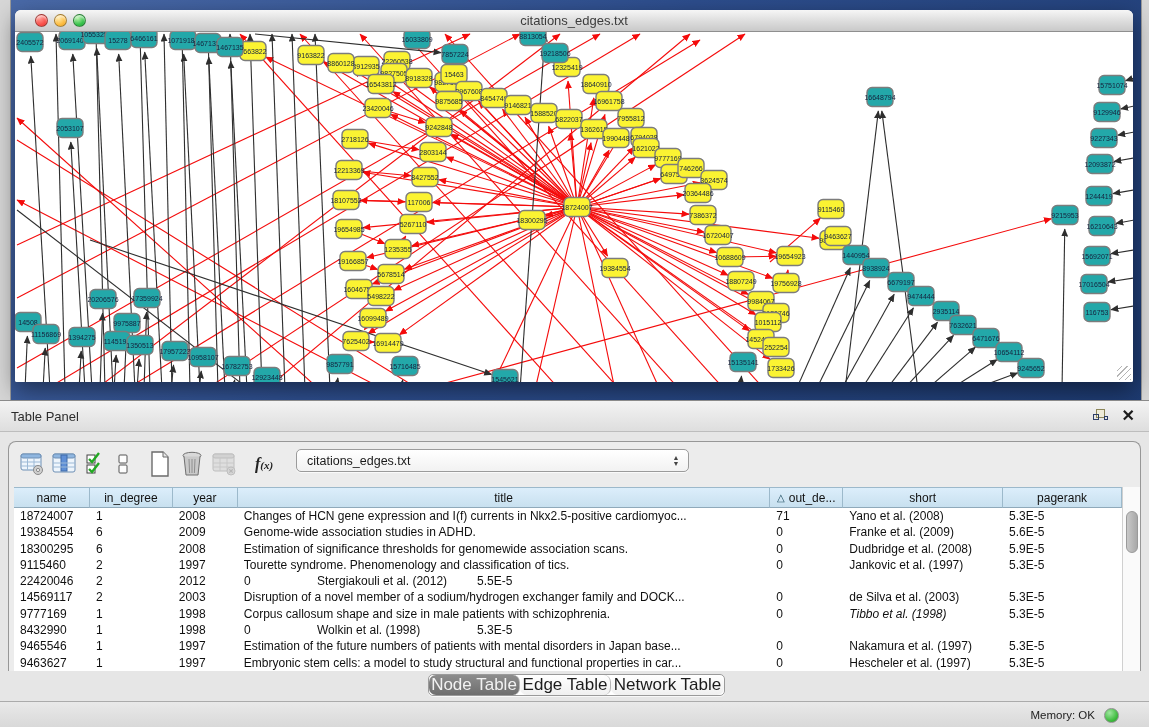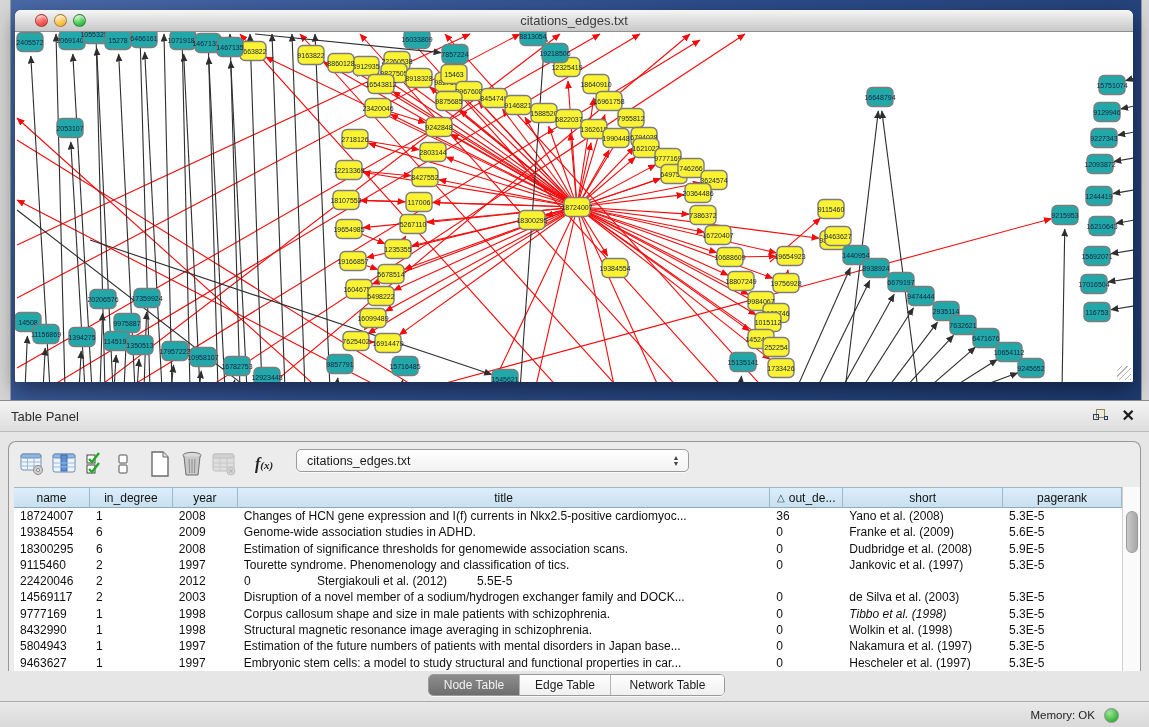--- a/index.html
+++ b/index.html
@@ -67,22 +67,22 @@
   .th .sort-glyph { font-size:10px; color:#1d4a5e; }
   .trow { display:flex; height:16.3px; font-size:12px; color:#101010; }
   .td { overflow:hidden; white-space:nowrap; padding-left:6px; line-height:16.3px; }
   .vscroll { position:absolute; right:0; top:45px; bottom:0; width:18px; background:#fafafa; border-left:1px solid #d0d0d0; }
   .vthumb { position:absolute; left:2.5px; top:24px; width:12px; height:42px; border-radius:7px;
     background:linear-gradient(90deg,#c9c9c9,#a8a8a8); border:1px solid #9a9a9a; }
 
   .seg-tabs { position:absolute; left:428px; top:273px; height:22px; display:flex;
     border:1px solid #9a9a9a; border-radius:5px; overflow:hidden; background:#fff;
     box-shadow:0 1px 0 rgba(255,255,255,.7); }
-  .seg { font-size:12px; display:flex; align-items:center; justify-content:center; color:#1c1c1c;
-    background:linear-gradient(#ffffff,#f0f0f0); border-right:1px solid #b5b5b5; cursor:default; }
+  .seg { font-size:17px; display:flex; align-items:center; justify-content:center; color:#1c1c1c;
+    background:linear-gradient(#ffffff,#f0f0f0); border-right:1px solid #b5b5b5; cursor:default;border-radius:7px; }
   .seg:last-child { border-right:none; }
   .seg.selected { background:linear-gradient(#8d8d8d,#6e6e6e); color:#f2f2f2; }
 
   .status-bar { position:absolute; left:0; top:300px; width:100%; height:27px;
     background:linear-gradient(#e9e9e9,#d8d8d8); border-top:1px solid #ababab;
     display:flex; align-items:center; justify-content:flex-end; padding-right:30px; gap:9px; }
   .memory-label { font-size:11.5px; color:#222; }
   .memory-dot { width:15px; height:15px; border-radius:50%; border:1px solid #8f8f8f;
     background:radial-gradient(circle at 35% 30%, #9fe79f, #3cba3c 65%, #2a9c2a); }
 </style>
@@ -850,21 +850,21 @@
           <div class="th" style="width: 119px;">
             <span>pagerank</span>
           </div>
         </div>
       <div id="tbody">
           <div class="trow">
             <div class="td" style="width: 76px;">18724007</div>
             <div class="td" style="width: 83px;">1</div>
             <div class="td" style="width: 65px;">2008</div>
             <div class="td" style="width: 533px;">Changes of HCN gene expression and I(f) currents in Nkx2.5-positive cardiomyoc...</div>
-            <div class="td" style="width: 73px;">36</div>
+            <div class="td" style="width: 73px;">71</div>
             <div class="td" style="width: 160px;">Yano et al. (2008)</div>
             <div class="td" style="width: 119px;">5.3E-5</div>
           </div>
           <div class="trow">
             <div class="td" style="width: 76px;">19384554</div>
             <div class="td" style="width: 83px;">6</div>
             <div class="td" style="width: 65px;">2009</div>
             <div class="td" style="width: 533px;">Genome-wide association studies in ADHD.</div>
             <div class="td" style="width: 73px;">0</div>
             <div class="td" style="width: 160px;">Franke et al. (2009)</div>
@@ -911,27 +911,26 @@
             <div class="td" style="width: 65px;">1998</div>
             <div class="td" style="width: 533px;">Corpus callosum shape and size in male patients with schizophrenia.</div>
             <div class="td" style="width: 73px;">0</div>
             <div class="td" style="width: 160px; font-style: italic;">Tibbo et al. (1998)</div>
             <div class="td" style="width: 119px;">5.3E-5</div>
           </div>
           <div class="trow">
             <div class="td" style="width: 76px;">8432990</div>
             <div class="td" style="width: 83px;">1</div>
             <div class="td" style="width: 65px;">1998</div>
-            <div class="td" style="width: 533px;">Structural magnetic resonance image averaging in schizophrenia.</div>
             <div class="td" style="width: 73px;">0</div>
             <div class="td" style="width: 160px;">Wolkin et al. (1998)</div>
             <div class="td" style="width: 119px;">5.3E-5</div>
           </div>
           <div class="trow">
-            <div class="td" style="width: 76px;">5804943</div>
+            <div class="td" style="width: 76px;">9465546</div>
             <div class="td" style="width: 83px;">1</div>
             <div class="td" style="width: 65px;">1997</div>
             <div class="td" style="width: 533px;">Estimation of the future numbers of patients with mental disorders in Japan base...</div>
             <div class="td" style="width: 73px;">0</div>
             <div class="td" style="width: 160px;">Nakamura et al. (1997)</div>
             <div class="td" style="width: 119px;">5.3E-5</div>
           </div>
           <div class="trow">
             <div class="td" style="width: 76px;">9463627</div>
             <div class="td" style="width: 83px;">1</div>

